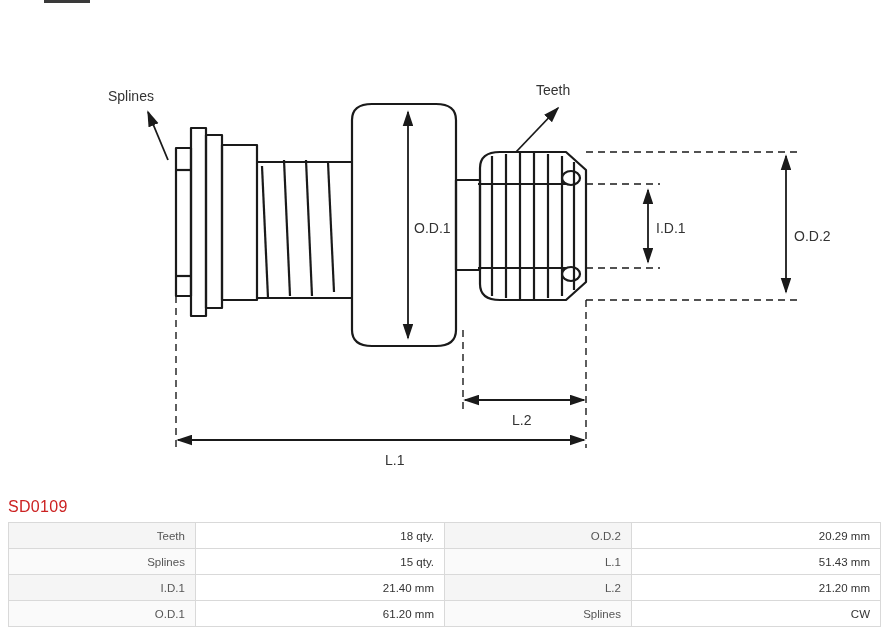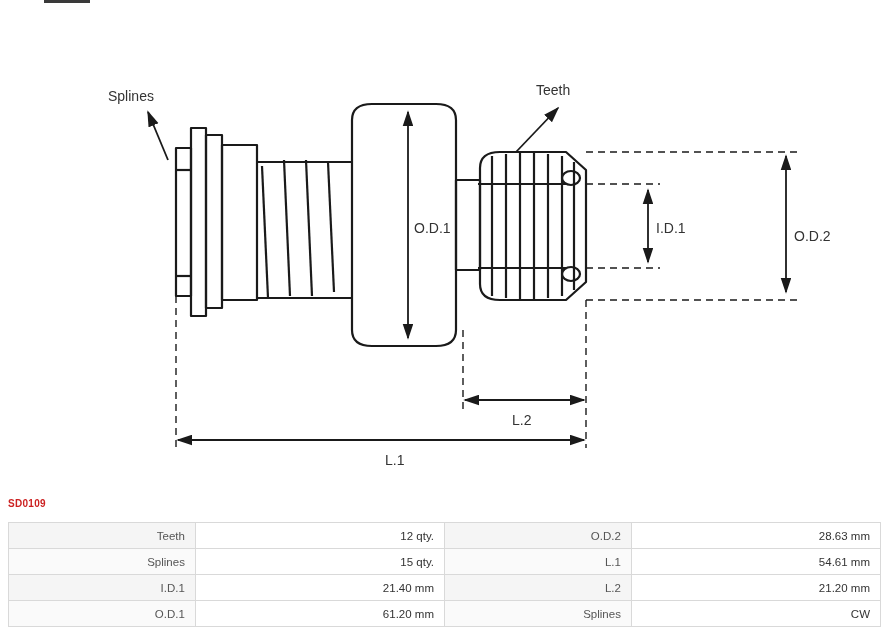--- a/index.html
+++ b/index.html
@@ -36,22 +36,22 @@
     width: 889px;
     height: 492px;
   }
   .diagram-area svg {
     display: block;
   }
   .part-number {
     position: absolute;
     left: 8px;
     top: 498px;
-    font-size: 10px;
-    font-weight: bold;
+    font-size: 16px;
+    font-weight: normal;
     color: #cc2222;
     letter-spacing: 0.3px;
   }
   .spec-table {
     position: absolute;
     left: 8px;
     top: 522px;
     width: 873px;
     border-collapse: collapse;
     font-size: 11.5px;
@@ -193,29 +193,29 @@
       <text class="lbl" x="385" y="465">L.1</text>
     </svg>
   </div>
 
   <div class="part-number">SD0109</div>
 
   <table class="spec-table">
     <tbody>
       <tr>
         <td class="label">Teeth</td>
-        <td class="value">12 qty.</td>
+        <td class="value">18 qty.</td>
         <td class="label">O.D.2</td>
-        <td class="value">28.63 mm</td>
+        <td class="value">20.29 mm</td>
       </tr>
       <tr>
         <td class="label">Splines</td>
         <td class="value">15 qty.</td>
         <td class="label">L.1</td>
-        <td class="value">54.61 mm</td>
+        <td class="value">51.43 mm</td>
       </tr>
       <tr>
         <td class="label">I.D.1</td>
         <td class="value">21.40 mm</td>
         <td class="label">L.2</td>
         <td class="value">21.20 mm</td>
       </tr>
       <tr>
         <td class="label">O.D.1</td>
         <td class="value">61.20 mm</td>

